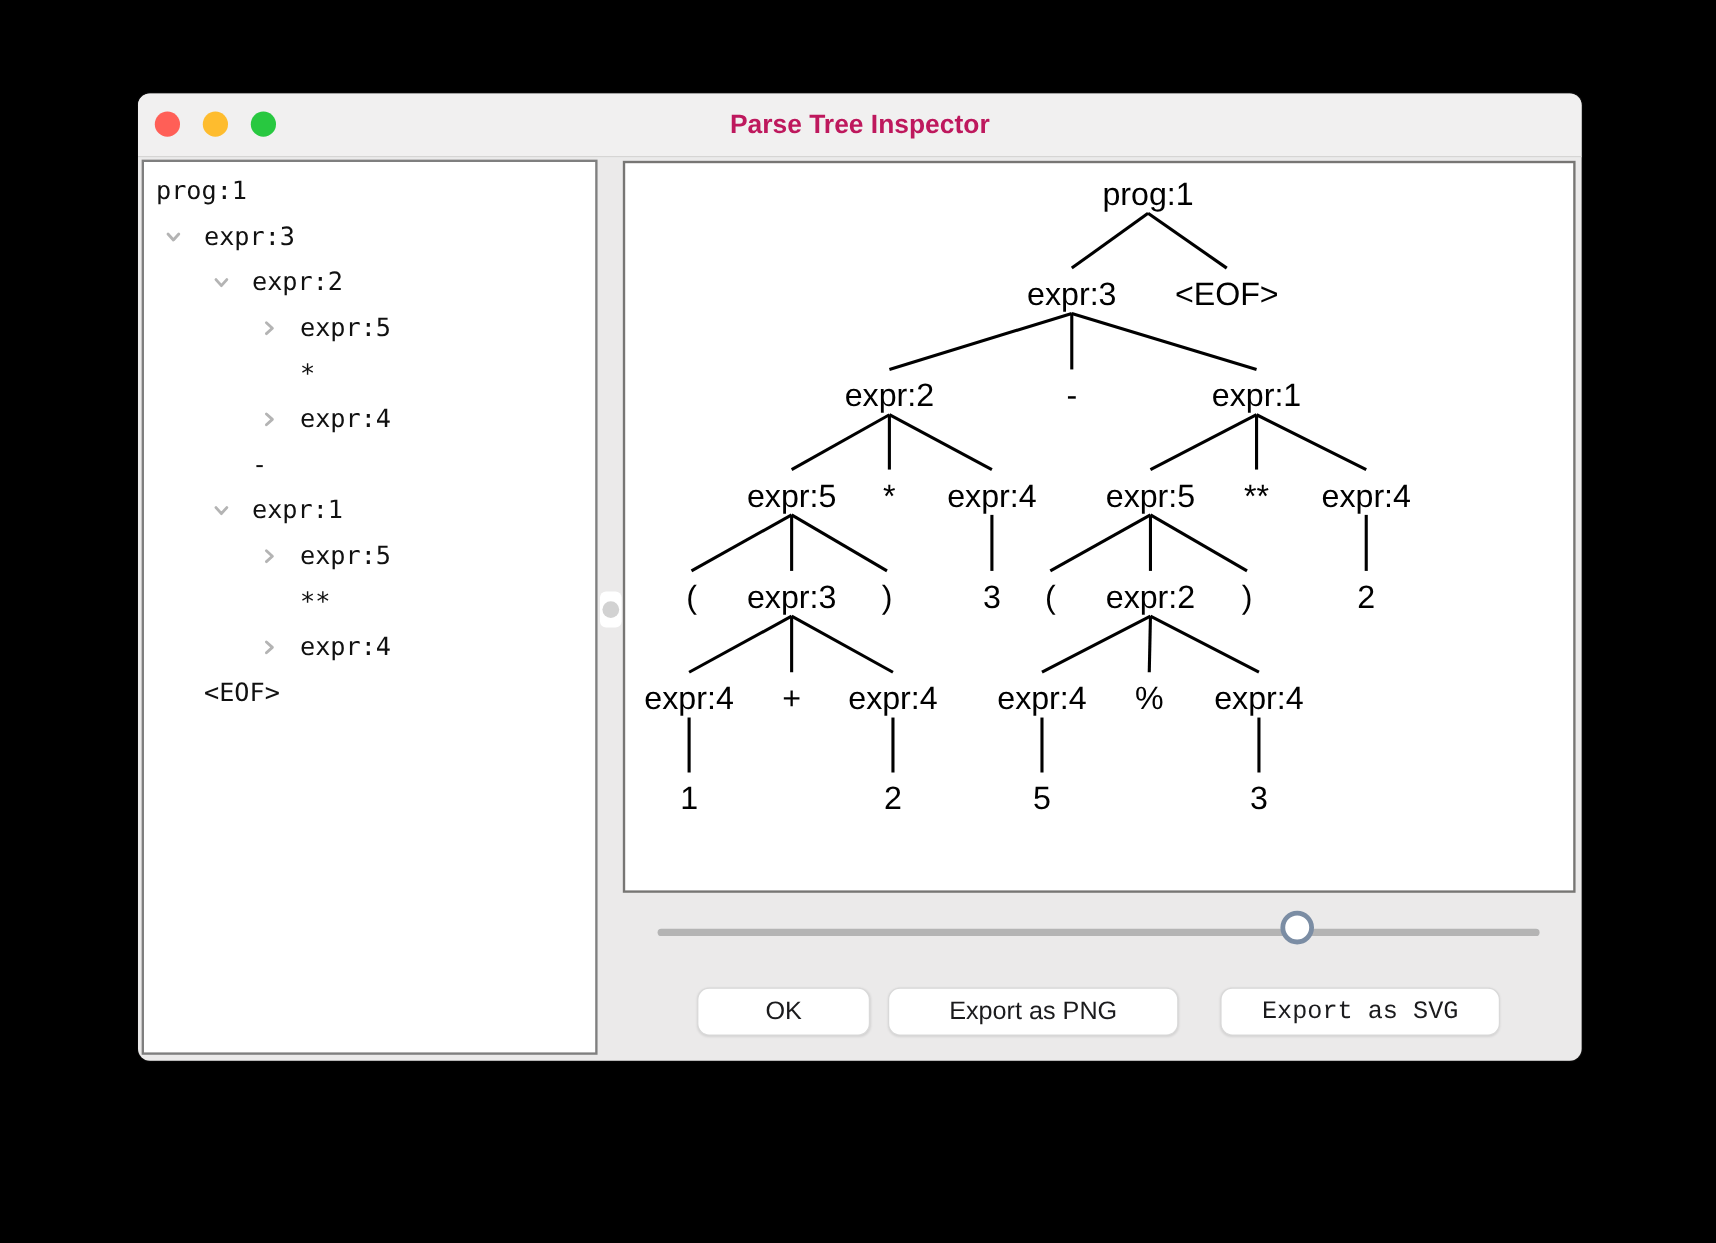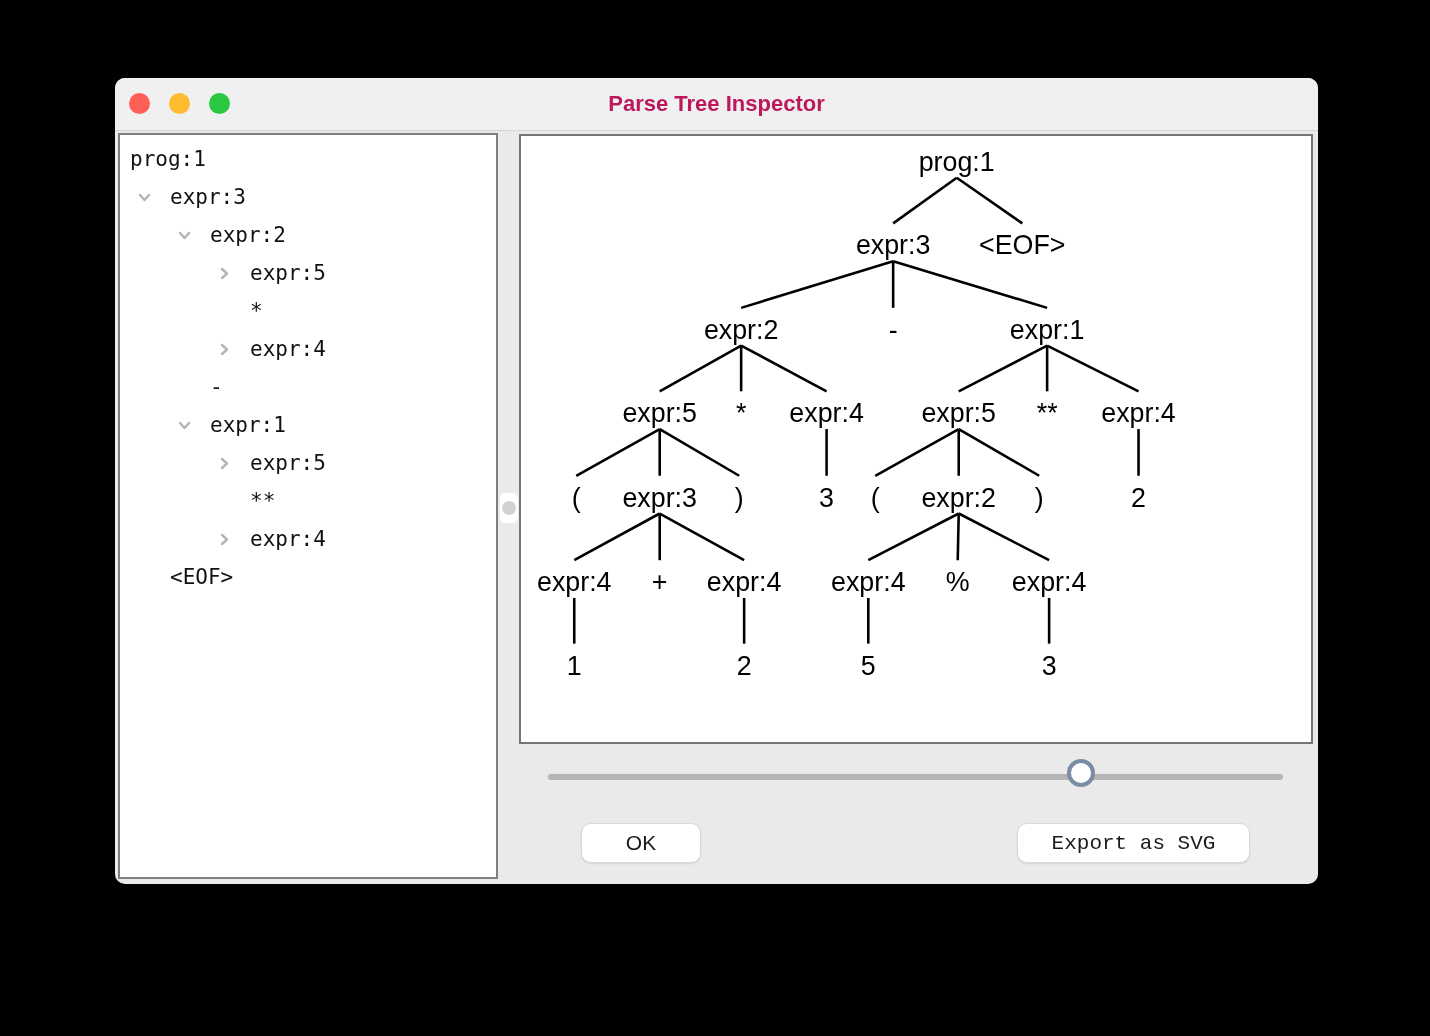--- a/index.html
+++ b/index.html
@@ -57,21 +57,21 @@
     background: #fff; border: 4px solid #7b8da4; border-radius: 50%;
   }
 
   .btn {
     position: absolute; top: 745px; height: 40px;
     background: #fff; border: 1px solid #d9d9d9; border-radius: 10px;
     box-shadow: 0 1px 2px rgba(0,0,0,0.10);
     display: flex; align-items: center; justify-content: center;
     font-size: 21px; color: #1b1b1d;
   }
-  .btn.ok  { left: 466px; width: 120px; text-align: center; }
+  .btn.ok  { left: 466px; width: 144px; text-align: center; }
   .btn.png { left: 625px; width: 242px; }
   .btn.svg { left: 902px; width: 233px; font-family: Liberation Mono, monospace; }
 </style>
 </head>
 <body>
 
 <div class="window">
 
   <div class="titlebar">
     <div class="tl red"></div>
@@ -174,15 +174,16 @@
         <text x="743" y="667" text-anchor="middle" dominant-baseline="central" font-family="&quot;Liberation Sans&quot;, sans-serif" font-size="27" fill="#000000">2</text>
         <text x="868" y="667" text-anchor="middle" dominant-baseline="central" font-family="&quot;Liberation Sans&quot;, sans-serif" font-size="27" fill="#000000">5</text>
         <text x="1050" y="667" text-anchor="middle" dominant-baseline="central" font-family="&quot;Liberation Sans&quot;, sans-serif" font-size="27" fill="#000000">3</text>
       </svg>
     </div>
 
   <div class="slider-track"></div>
   <div class="slider-thumb" style="left: 952px;"></div>
 
   <button class="btn ok">OK</button>
+  <button class="btn png">Export as PNG</button>
   <button class="btn svg">Export as SVG</button>
 
 </div>
 
 </body></html>

